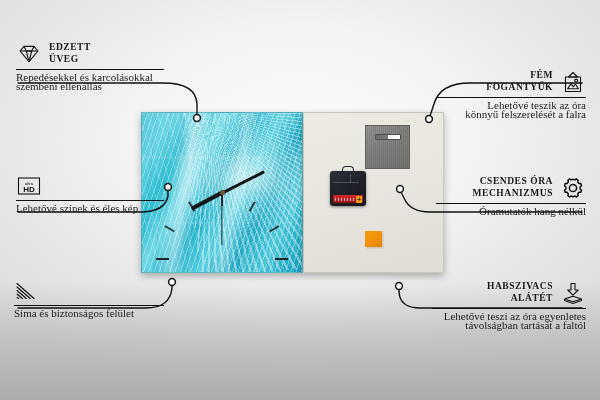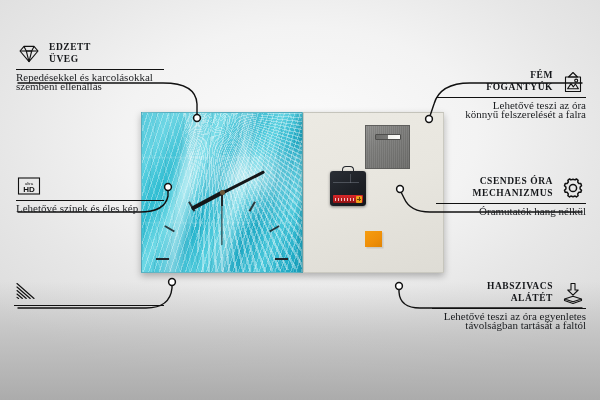--- a/index.html
+++ b/index.html
@@ -425,37 +425,38 @@
         <g stroke="#111" stroke-width="1.15" stroke-linecap="round">
           <line x1="3" y1="2.5" x2="20" y2="17.5"></line>
           <line x1="3" y1="6" x2="16.2" y2="17.5"></line>
           <line x1="3" y1="9.5" x2="12.3" y2="17.5"></line>
           <line x1="3" y1="13" x2="8.4" y2="17.5"></line>
           <line x1="3" y1="16.4" x2="4.6" y2="17.5"></line>
         </g>
       </svg>
     </div>
     <div class="rule"></div>
+    <div class="sub">Sima és biztonságos felület</div>
   </div>
 
   <div class="callout right" id="c-hooks">
     <div class="head">
       <div class="title">FÉM
 FOGANTYÚK</div>
       <svg class="ico" width="26" height="22" viewBox="0 0 26 22">
         <g fill="none" stroke="#111" stroke-width="1.1" stroke-linejoin="round">
           <path d="M13,1.5 L17.5,6 L8.5,6 Z"></path>
           <rect x="5.5" y="6" width="15" height="14.5"></rect>
           <path d="M7.6,17.8 L11,12.6 L13.4,15.8 L15.4,13 L18.4,17.8 Z"></path>
           <circle cx="16.2" cy="9.6" r="1.5"></circle>
         </g>
       </svg>
     </div>
     <div class="rule"></div>
-    <div class="sub">Lehetővé teszi az óra
+    <div class="sub">Lehetővé teszik az óra
 könnyű felszerelését a falra</div>
   </div>
 
   <div class="callout right" id="c-foam">
     <div class="head">
       <div class="title">HABSZIVACS
 ALÁTÉT</div>
       <svg class="ico" width="26" height="22" viewBox="0 0 26 22">
         <g fill="none" stroke="#111" stroke-width="1.1" stroke-linejoin="round">
           <path d="M11,1.5 L15,1.5 L15,8 L18.2,8 L13,13.2 L7.8,8 L11,8 Z"></path>

